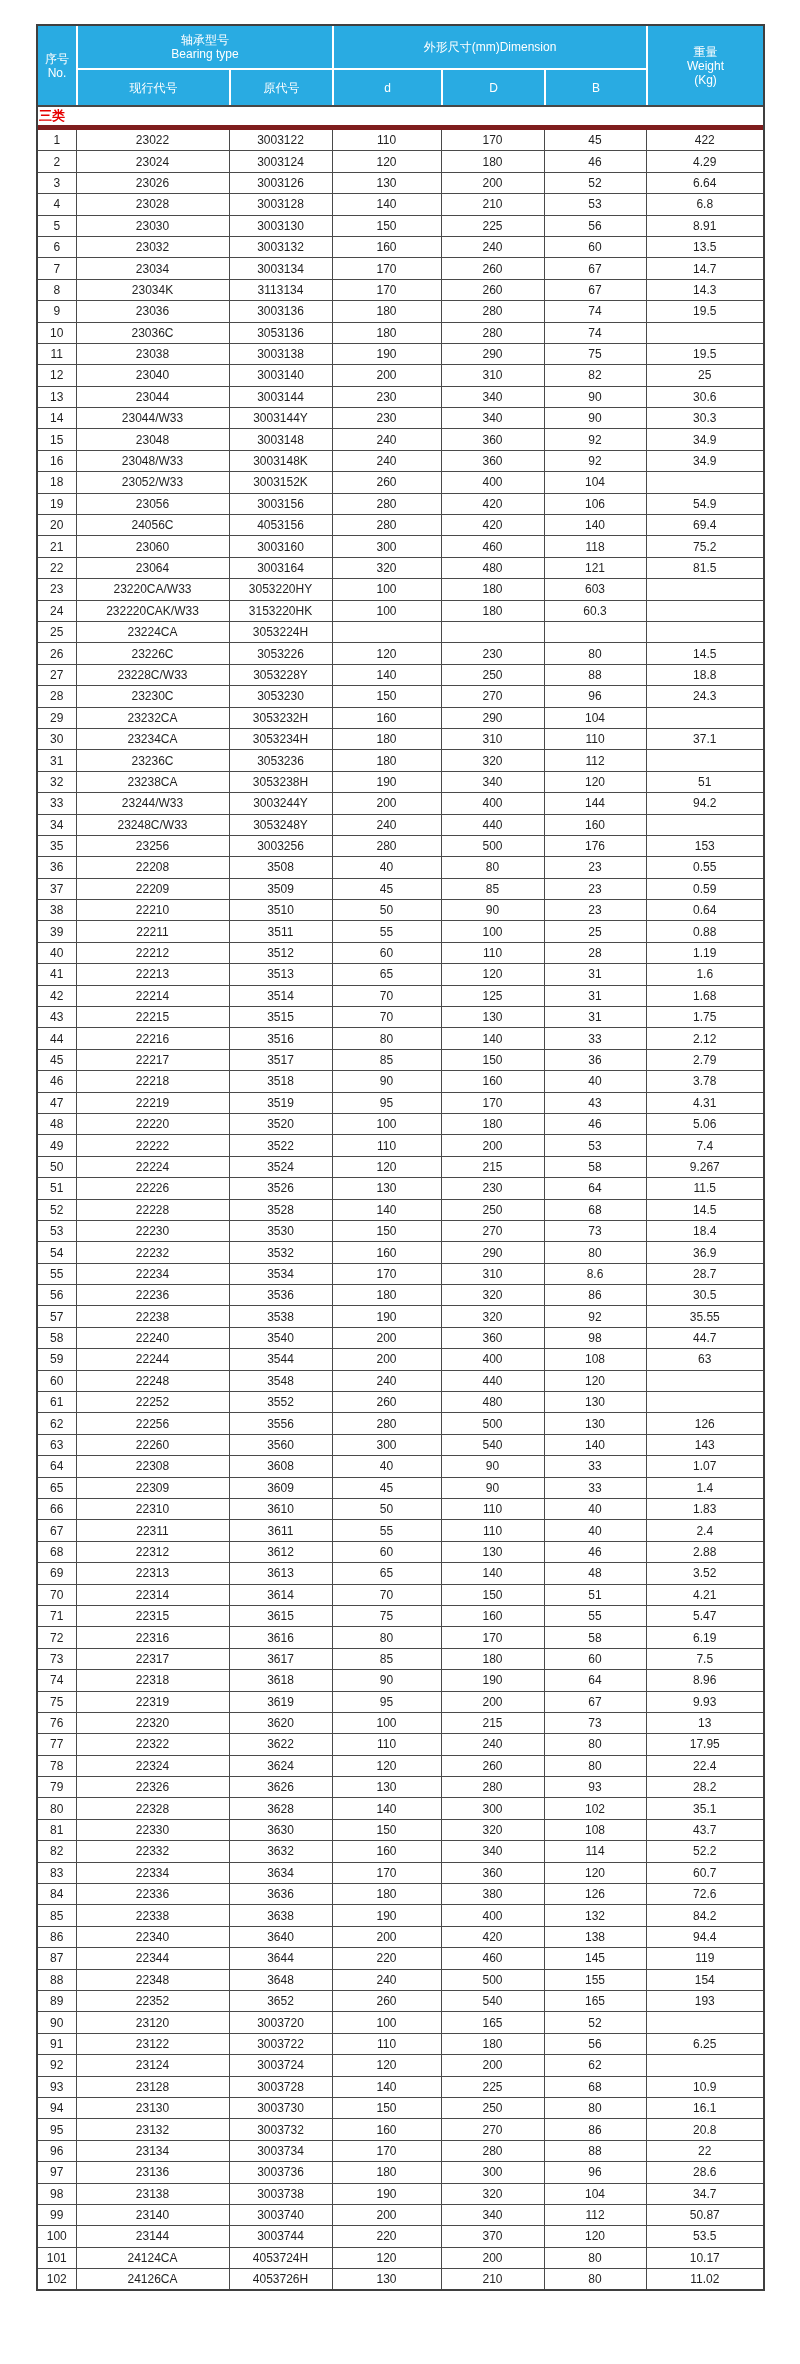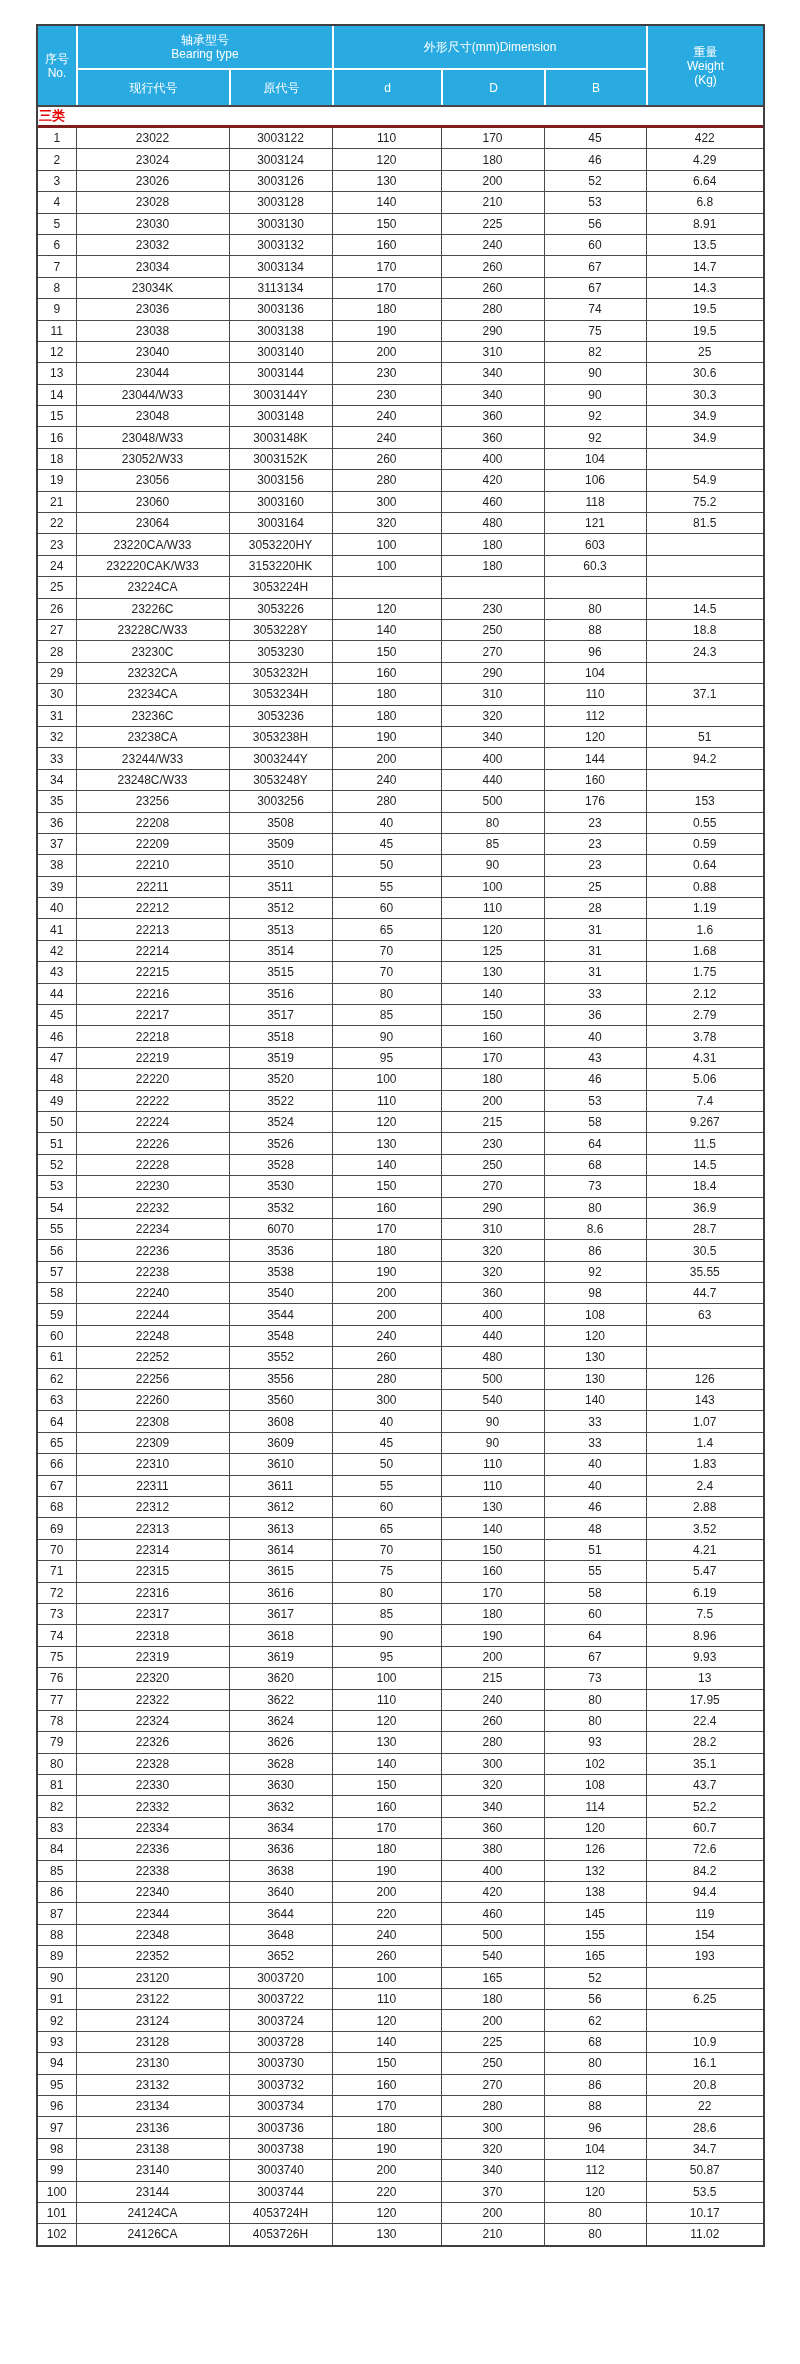--- a/index.html
+++ b/index.html
@@ -42,21 +42,21 @@
   .hc-d { grid-column: 4; }
   .hc-D { grid-column: 5; }
   .hc-B { grid-column: 6; }
   
   .section-row {
     height: 18px;
     display: flex; align-items: center;
     font-size: 13px; font-weight: bold;
     color: #e60000;
     border-top: 2px solid #474747;
-    border-bottom: 3px solid #7f1d1d;
+    border-bottom: 5px solid #7f1d1d;
     padding-left: 1px;
     background: #ffffff;
   }
   
   table.data-table {
     width: 725px;
     table-layout: fixed;
     border-collapse: collapse;
   }
   table.data-table td {
@@ -193,20 +193,29 @@
           <tr>
             <td>9</td>
             <td>23036</td>
             <td>3003136</td>
             <td>180</td>
             <td>280</td>
             <td>74</td>
             <td>19.5</td>
           </tr>
           <tr>
+            <td>10</td>
+            <td>23036C</td>
+            <td>3053136</td>
+            <td>180</td>
+            <td>280</td>
+            <td>74</td>
+            <td></td>
+          </tr>
+          <tr>
             <td>11</td>
             <td>23038</td>
             <td>3003138</td>
             <td>190</td>
             <td>290</td>
             <td>75</td>
             <td>19.5</td>
           </tr>
           <tr>
             <td>12</td>
@@ -265,20 +274,29 @@
           <tr>
             <td>19</td>
             <td>23056</td>
             <td>3003156</td>
             <td>280</td>
             <td>420</td>
             <td>106</td>
             <td>54.9</td>
           </tr>
           <tr>
+            <td>20</td>
+            <td>24056C</td>
+            <td>4053156</td>
+            <td>280</td>
+            <td>420</td>
+            <td>140</td>
+            <td>69.4</td>
+          </tr>
+          <tr>
             <td>21</td>
             <td>23060</td>
             <td>3003160</td>
             <td>300</td>
             <td>460</td>
             <td>118</td>
             <td>75.2</td>
           </tr>
           <tr>
             <td>22</td>
@@ -573,21 +591,21 @@
             <td>22232</td>
             <td>3532</td>
             <td>160</td>
             <td>290</td>
             <td>80</td>
             <td>36.9</td>
           </tr>
           <tr>
             <td>55</td>
             <td>22234</td>
-            <td>6070</td>
+            <td>3534</td>
             <td>170</td>
             <td>310</td>
             <td>8.6</td>
             <td>28.7</td>
           </tr>
           <tr>
             <td>56</td>
             <td>22236</td>
             <td>3536</td>
             <td>180</td>

